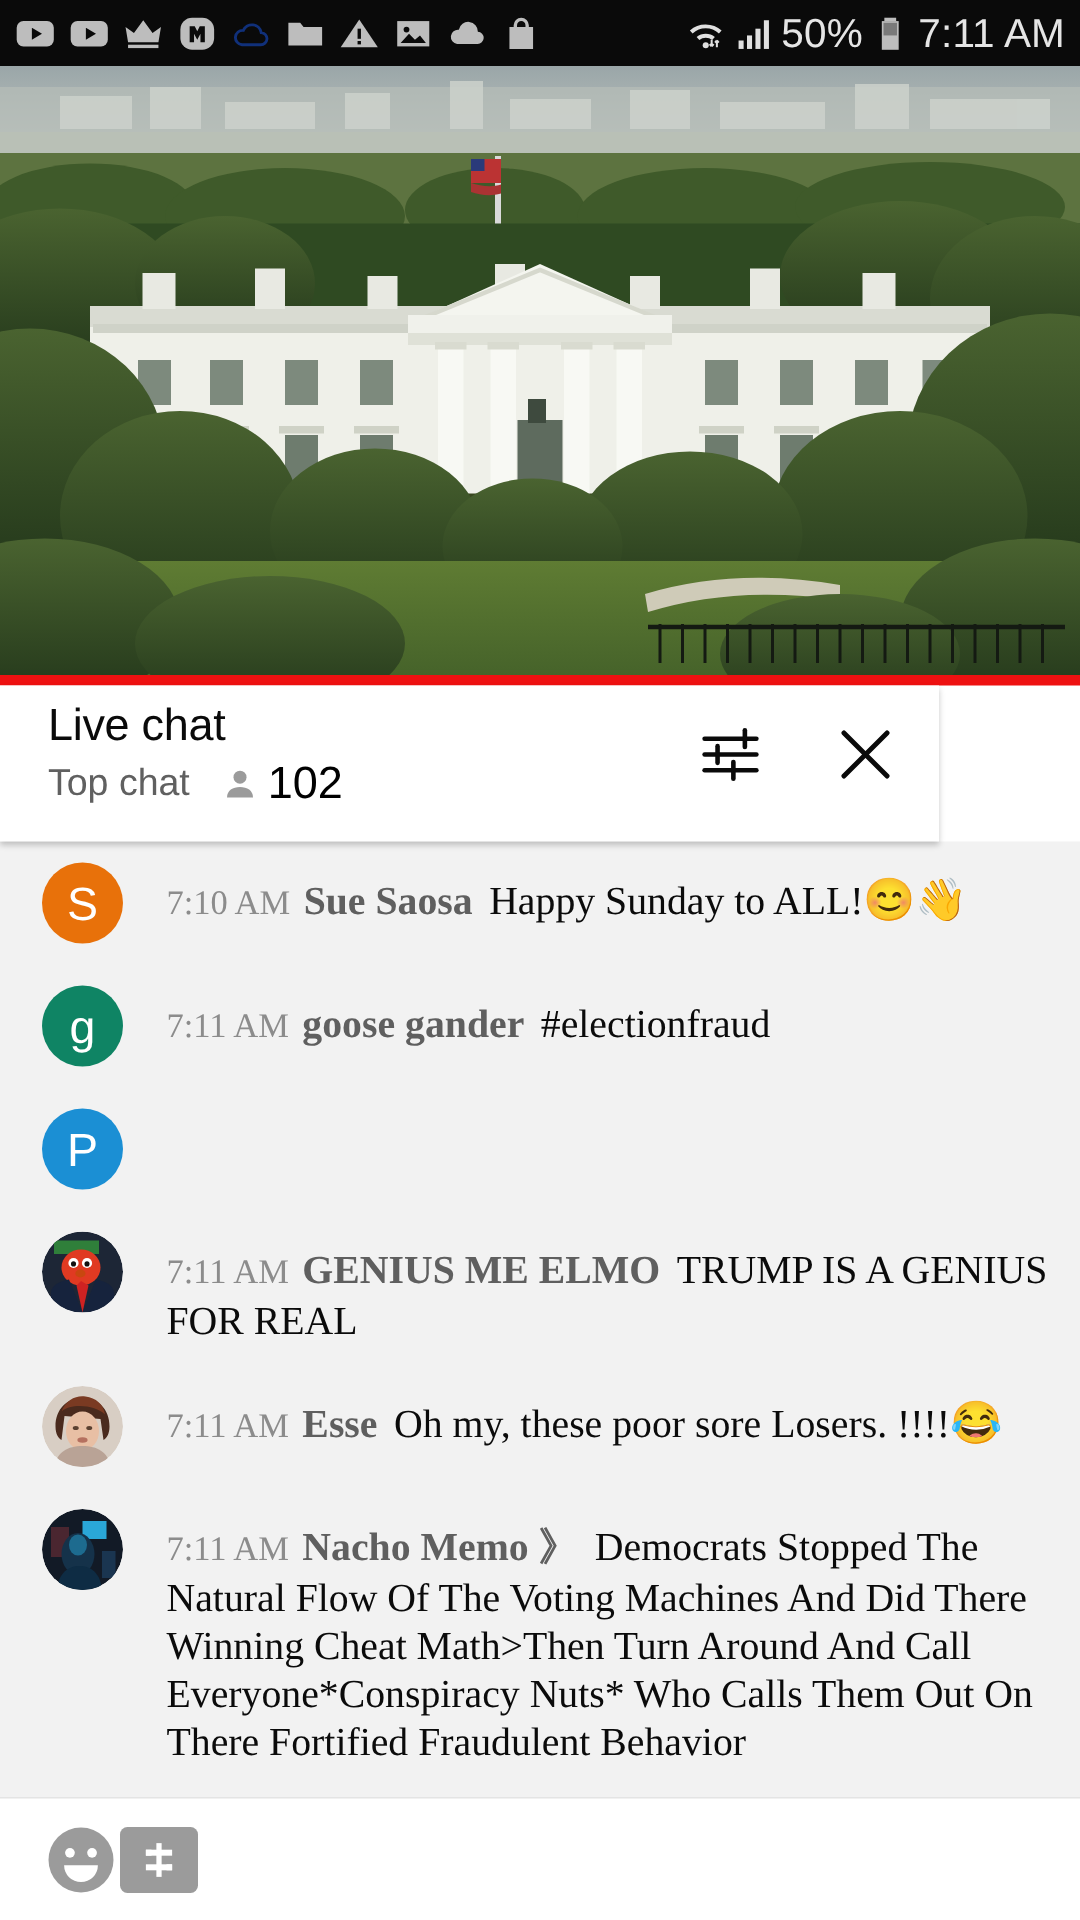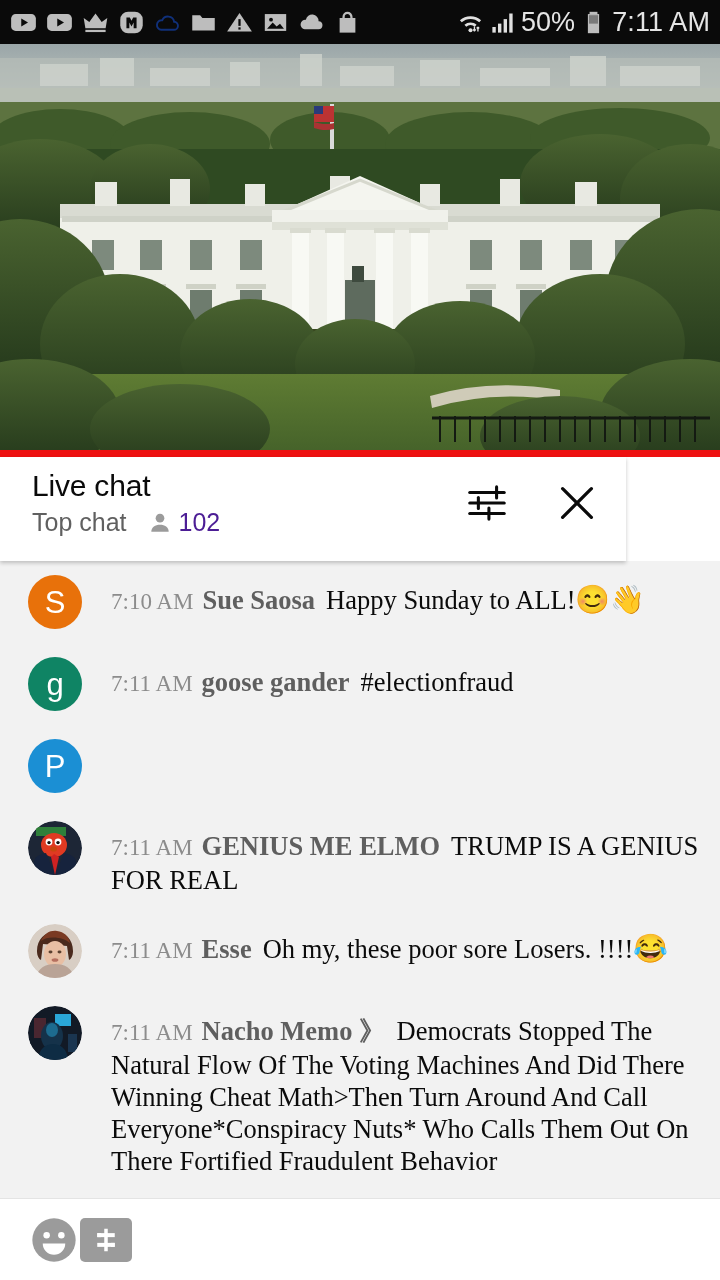--- a/index.html
+++ b/index.html
@@ -53,21 +53,21 @@
   .ch-titles { flex: 1; }
   .ch-title {
     font-size: 30px; color: #0a0a0a; line-height: 34px;
     letter-spacing: -.2px;
   }
   .ch-sub {
     display: flex; align-items: center; gap: 6px;
     margin-top: 5px;
   }
   .ch-sub-text { font-size: 25px; color: #606060; }
-  .ch-count { font-size: 25px; color: #4c1d95; }
+  .ch-count { font-size: 30px; color: #000000; }
   .ch-actions { display: flex; align-items: center; gap: 44px; }
   .ch-btn { width: 46px; height: 46px; display: block; cursor: pointer; }
 
   
   .chat-list {
     position: absolute; top: 561px; left: 0;
     width: 720px; height: 637px;
     background: #f2f2f2;
     overflow: hidden;
   }

